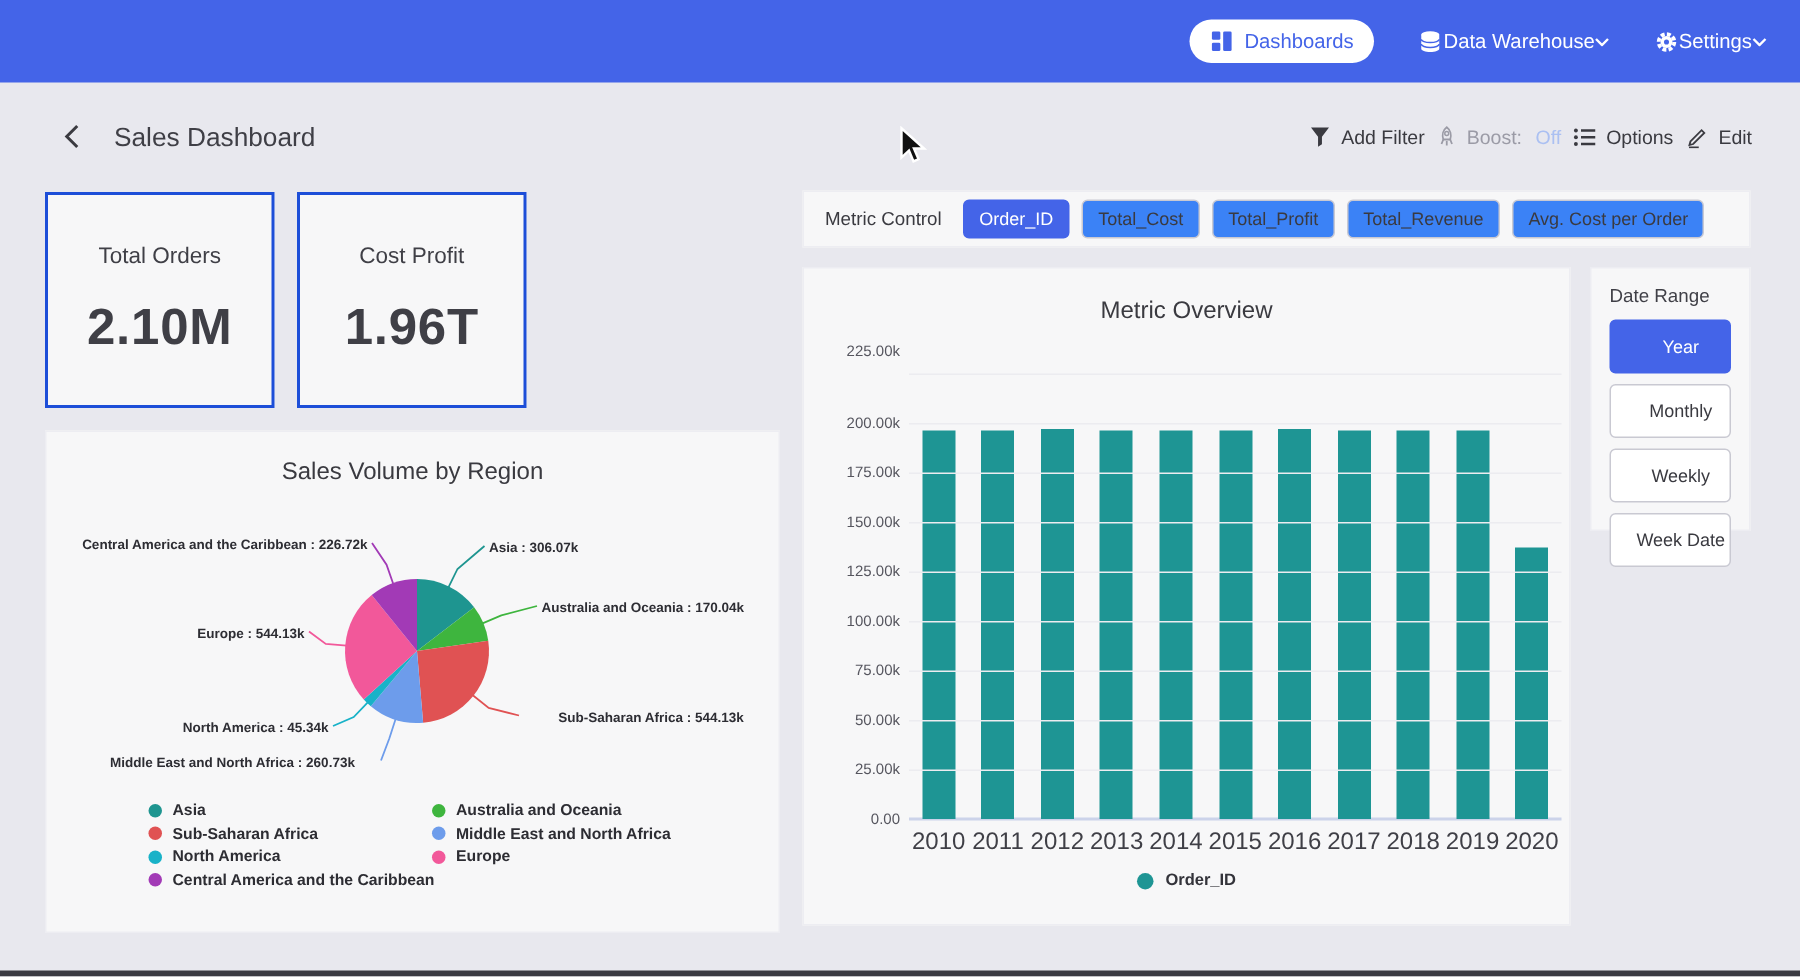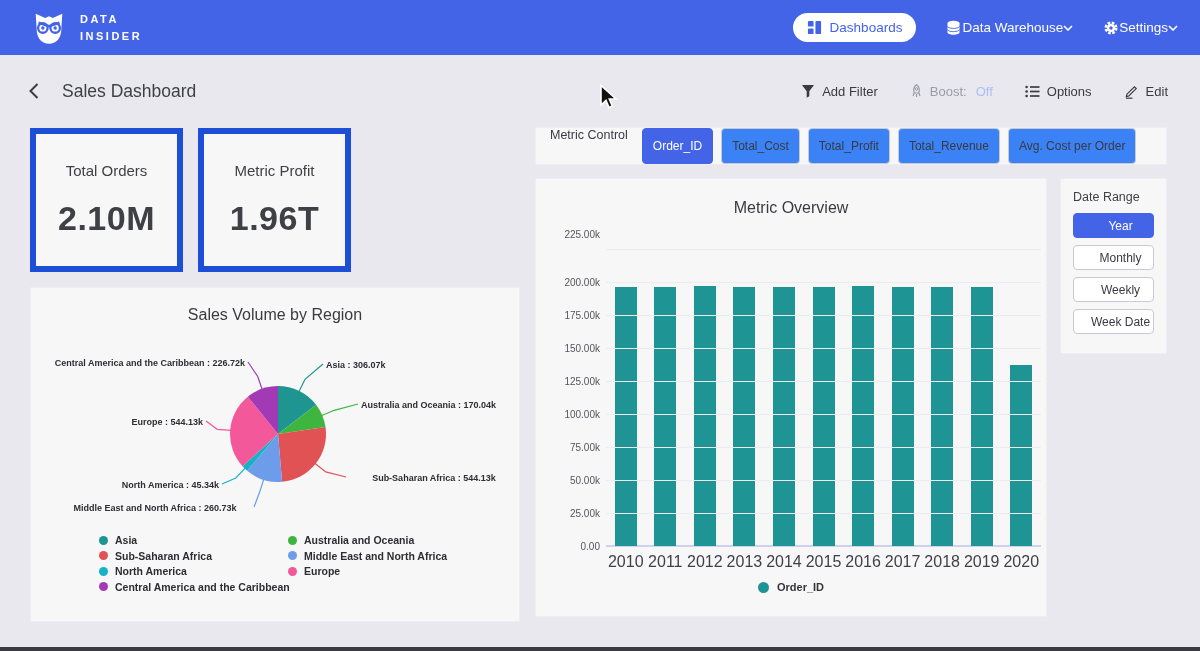--- a/index.html
+++ b/index.html
@@ -11,38 +11,38 @@
             display:flex; align-items:center; padding:0 22px 0 30px; }
   .brand { display:flex; align-items:center; gap:12px; }
   .brand-text { color:#fff; font-size:11px; font-weight:bold; letter-spacing:2.5px; line-height:1.5; }
   .nav-right { margin-left:auto; display:flex; align-items:center; gap:30px; }
   .nav-pill { background:#fff; color:#4464e8; border-radius:17px; padding:7px 14px;
               display:flex; align-items:center; gap:8px; font-size:13.5px; font-weight:500; border:none; cursor:pointer; }
   .nav-item { color:#fff; font-size:13.5px; display:flex; align-items:center; gap:0; cursor:pointer; background:none; border:none; }
 
   
   .page-header { position:absolute; left:0; top:55px; width:1200px; height:72px;
-                 display:flex; align-items:center; padding:0 32px 0 28px; }
+                 display:flex; align-items:center; padding:0 32px 0 42px; }
   .back-btn { background:none; border:none; cursor:pointer; display:flex; align-items:center; }
   .page-title { margin-left:22px; font-size:17.5px; color:#3f3f46; }
-  .header-actions { margin-left:auto; display:flex; align-items:center; gap:32px;justify-content:center; }
+  .header-actions { margin-left:auto; display:flex; align-items:center; gap:8px;justify-content:center; }
   .action { display:flex; align-items:center; gap:7px; font-size:13px; color:#3a3a40; background:none; border:none; cursor:pointer; }
   .action .muted { color:#9b9ba6; }
   .boost-off { color:#abc0f2; margin-left:2px; }
 
   
   .kpi-row { position:absolute; left:30px; top:128px; display:flex; gap:15px; }
-  .kpi-card { width:153px; height:144px; background:#f7f7f8; border:6px solid #1d4ed8;
+  .kpi-card { width:153px; height:144px; background:#f7f7f8; border:2px solid #1d4ed8;
               display:flex; flex-direction:column; align-items:center; justify-content:center; gap:20px; }
   .kpi-label { font-size:15px; color:#3f3f46; }
   .kpi-value { font-size:34px; font-weight:bold; color:#3f3f46; letter-spacing:0.5px; }
 
   
   .metric-bar { position:absolute; left:535px; top:127px; width:632px; height:38px; background:#f7f7f8;
-                border:1px solid #ededf2; display:flex; padding:0 14px; gap:8px; }
+                border:1px solid #ededf2; display:flex; align-items:center; padding:0 14px; gap:8px; }
   .metric-label { font-size:12.5px; color:#3a3a40; margin-right:6px; white-space:nowrap; }
   .chip { font-size:12px; padding:5px 10px; border-radius:4px; border:1px solid #c9c9d2;
           background:#3b82f6; color:#3a3a40; cursor:pointer; white-space:nowrap; }
   .chip.selected { background:#4464e8; border-color:#4464e8; color:#fff; }
 
   
   .bar-card { position:absolute; left:535px; top:178px; width:512px; height:439px; background:#f7f7f8; border:1px solid #ededf2; }
   .bar-title { text-align:center; margin-top:20px; font-size:16px; color:#3a3a40; }
   .plot { position:absolute; left:70px; top:70px; width:435px; height:297px; }
   .gridline { position:absolute; left:0; right:0; height:1px; background:#ececf0; }
@@ -54,55 +54,41 @@
   .xlabels { position:absolute; left:70px; top:374px; width:435px; display:flex; }
   .xlabel { flex:1; text-align:center; font-size:16px; color:#3f3f46; }
   .bar-legend { position:absolute; left:0; right:0; top:402px; display:flex; justify-content:center; align-items:center; gap:8px;
                 font-size:11px; font-weight:bold; color:#33333a; }
   .dot { border-radius:50%; display:inline-block; }
 
   
   .date-card { position:absolute; left:1060px; top:178px; width:107px; height:176px; background:#f7f7f8;
                border:1px solid #ededf2; padding:11px 12px; }
   .date-label { font-size:12.5px; color:#3f3f46; margin-bottom:9px; }
-  .date-btn { width:100%; height:25px; margin-bottom:7px; border-radius:4px; border:1px solid #c9c9d2;
+  .date-btn { width:100%; height:36px; margin-bottom:7px; border-radius:4px; border:1px solid #c9c9d2;
               background:#fff; font-size:12px; color:#3a3a40; cursor:pointer; font-family:inherit;padding-left:14px; }
   .date-btn.selected { background:#4464e8; border-color:#4464e8; color:#fff; }
 
   
   .pie-card { position:absolute; left:30px; top:287px; width:490px; height:335px; background:#f7f7f8; border:1px solid #ededf2; }
   .pie-title { text-align:center; margin-top:18px; font-size:16px; color:#3a3a40; }
   .pie-svg { position:absolute; left:0; top:0; }
   .pie-label { position:absolute; font-size:9px; font-weight:bold; color:#2d2d33; white-space:nowrap; }
   .legend-item { position:absolute; display:flex; align-items:center; gap:7px;
                  font-size:10.5px; font-weight:bold; color:#2d2d33; white-space:nowrap; }
 
   .footer-strip { position:absolute; left:0; bottom:0; width:1200px; height:4px; background:#3a3a42; }
   .cursor { position:absolute; left:599px; top:84px; z-index:50; pointer-events:none; }
 </style>
 </head>
 <body>
 
 <div id="app">
 
   <div class="navbar">
-    <div class="brand">
-      <svg width="38" height="38" viewBox="0 0 40 40">
-        <path d="M6,5 L16,9.5 L20,7.5 L24,9.5 L34,5 L33,21 C33,31 27.5,36.5 20,36.5 C12.5,36.5 7,31 7,21 Z" fill="#ffffff"></path>
-        <circle cx="13.5" cy="20" r="5" fill="none" stroke="#4464e8" stroke-width="2.4"></circle>
-        <circle cx="26.5" cy="20" r="5" fill="none" stroke="#4464e8" stroke-width="2.4"></circle>
-        <circle cx="13.5" cy="20" r="1.8" fill="#4464e8"></circle>
-        <circle cx="26.5" cy="20" r="1.8" fill="#4464e8"></circle>
-        <path d="M9,14.5 L20,18 L31,14.5" fill="none" stroke="#4464e8" stroke-width="2.6"></path>
-      </svg>
-      <div class="brand-text">
-        <div>DATA</div>
-        <div>INSIDER</div>
-      </div>
-    </div>
     <div class="nav-right">
       <button class="nav-pill">
         <svg width="15" height="15" viewBox="0 0 16 16">
           <rect x="1" y="1" width="6" height="6" rx="1" fill="#4464e8"></rect>
           <rect x="9" y="1" width="6" height="14" rx="1" fill="#4464e8"></rect>
           <rect x="1" y="9" width="6" height="6" rx="1" fill="#4464e8"></rect>
         </svg>
         <span>Dashboards</span>
       </button>
       <button class="nav-item">
@@ -174,21 +160,21 @@
       </button>
     </div>
   </div>
 
   <div class="kpi-row">
     <div class="kpi-card">
       <div class="kpi-label">Total Orders</div>
       <div class="kpi-value">2.10M</div>
     </div>
     <div class="kpi-card">
-      <div class="kpi-label">Metric Profit</div>
+      <div class="kpi-label">Cost Profit</div>
       <div class="kpi-value">1.96T</div>
     </div>
   </div>
 
   <div class="metric-bar">
     <span class="metric-label">Metric Control</span>
     <div id="chips" style="display:flex;gap:8px;">
         <button class="chip selected">Order_ID</button>
         <button class="chip">Total_Cost</button>
         <button class="chip">Total_Profit</button>

